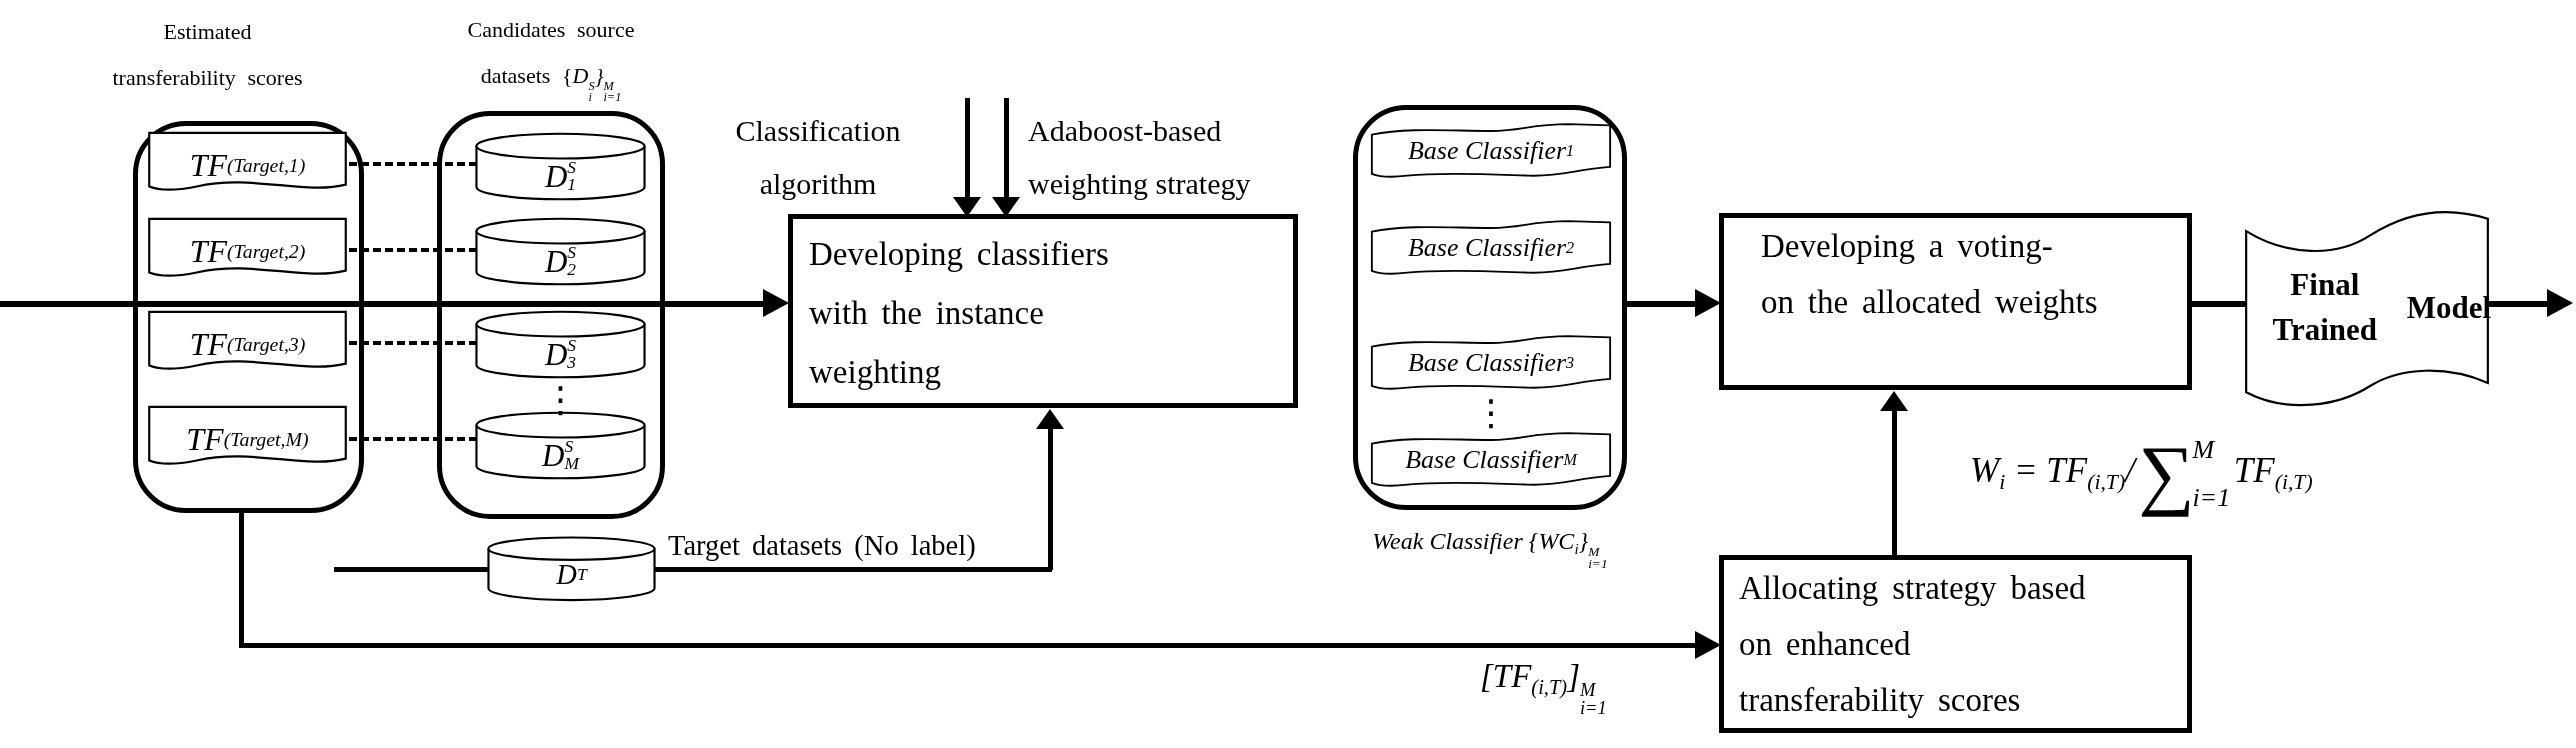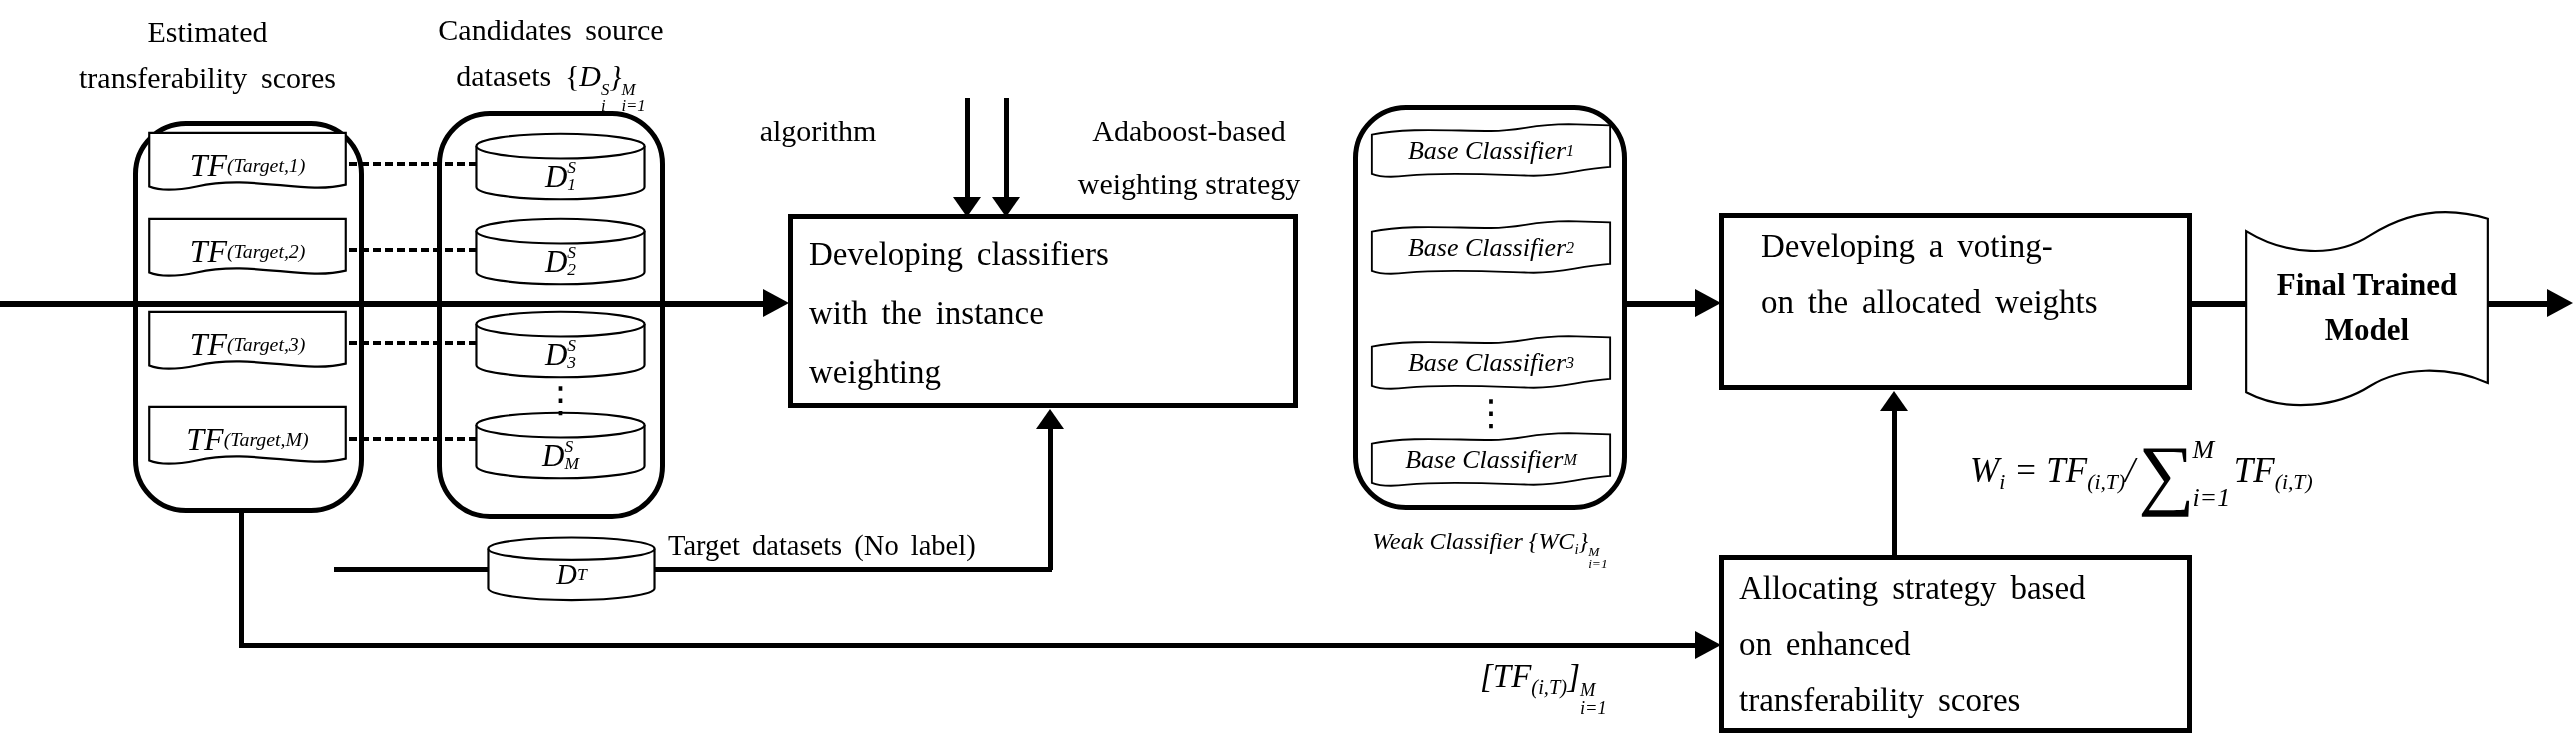--- a/index.html
+++ b/index.html
@@ -17,32 +17,32 @@
   .arr-u{position:absolute;width:0;height:0;border-left:14.2px solid transparent;border-right:14.2px solid transparent;border-bottom:20px solid #000;z-index:2;}
   
   .rbox{position:absolute;border:5.6px solid #000;border-radius:53px;background:transparent;z-index:2;}
   .sqbox{position:absolute;border:5.6px solid #000;background:#fff;z-index:2;}
   
   .shape{position:absolute;z-index:3;}
   .shape svg{display:block;}
   .shape .lbl{position:absolute;left:0;top:0;width:100%;height:100%;display:flex;align-items:center;justify-content:center;z-index:4;}
   
   .txt{position:absolute;z-index:4;white-space:nowrap;}
-  .heading{font-size:30px;line-height:46px;text-align:center;word-spacing:6.2px;}
+  .heading{font-size:22px;line-height:46px;text-align:center;word-spacing:6.2px;}
   .inlabel{font-size:30px;line-height:53px;}
   .boxtext{font-size:33px;line-height:59px;word-spacing:5.6px;}
   .math{font-style:italic;}
   .sb{font-size:0.62em;vertical-align:-0.35em;}
   .sp{font-size:0.62em;vertical-align:0.55em;}
   .stack{display:inline-flex;flex-direction:column;justify-content:space-between;font-size:0.56em;line-height:0.95;vertical-align:-0.5em;height:1.9em;text-align:left;}
   .dots{position:absolute;z-index:4;font-size:36px;text-align:center;line-height:1;}
   .sumwrap{display:inline-flex;align-items:stretch;vertical-align:middle;margin:0 3.7px;}
   .sigma{font-style:normal;font-size:79px;line-height:1;}
   .sumscripts{display:inline-flex;flex-direction:column;justify-content:space-between;font-size:26px;line-height:1;margin-left:-2.5px;padding:2.5px 0;}
-  .flagtext{position:absolute;z-index:4;display:flex;flex-direction:column;align-items:center;justify-content:center;text-align:center;font-weight:bold;font-size:31px;line-height:45px;}
+  .flagtext{position:absolute;z-index:4;display:flex;flex-direction:row;align-items:center;justify-content:center;text-align:center;font-weight:bold;font-size:31px;line-height:45px;}
 </style>
 </head>
 <body>
 
 <div id="canvas">
 
   <div class="hline" style="left:0;top:486;width:766px;top:301px;"></div>
   <div class="arr-r" style="left:763px;top:289px;"></div>
 
   <div class="hline" style="left:1626px;top:301px;width:73px;"></div>
@@ -193,23 +193,24 @@
         <ellipse cx="138" cy="22" rx="134" ry="18" fill="#fff" stroke="#000" stroke-width="3.5"></ellipse>
       </svg>
     <div class="lbl math" style="font-size:28.5px;padding-top:6.2px;">
         <span>D</span>
         <span class="sp">T</span>
       </div>
   </div>
   <div class="txt" style="left:668px;top:530px;font-size:28.5px;word-spacing:5px;">Target datasets (No label)</div>
 
   <div class="txt inlabel" style="left:694px;top:104px;width:248px;text-align:center;">
+    <div>Classification</div>
     <div>algorithm</div>
   </div>
-  <div class="txt inlabel" style="left:1028px;top:104px;width:322px;text-align:center;">
+  <div class="txt inlabel" style="left:1028px;top:104px;width:322px;text-align:left;">
     <div>Adaboost-based</div>
     <div>weighting strategy</div>
   </div>
 
   <div class="sqbox" style="left:788px;top:214px;width:500px;height:184px;">
     <div class="boxtext" style="position:absolute;left:16px;top:6.2px;">
       <div>Developing classifiers</div>
       <div>with the instance</div>
       <div>weighting</div>
     </div>

